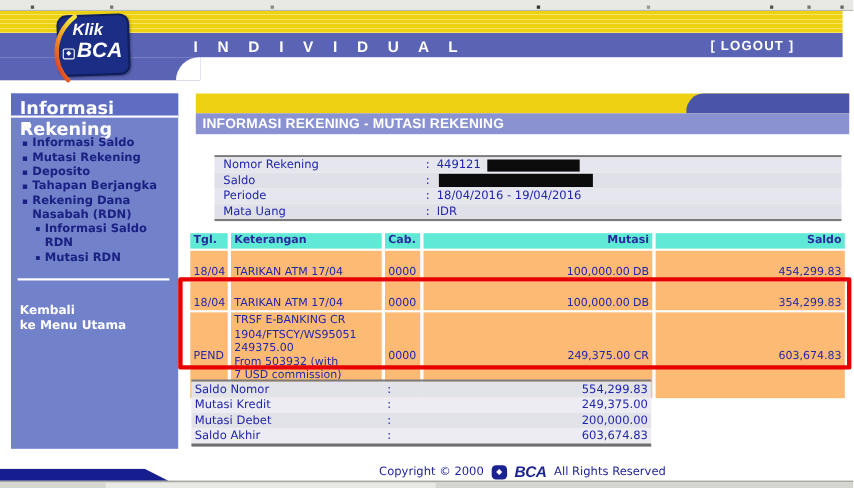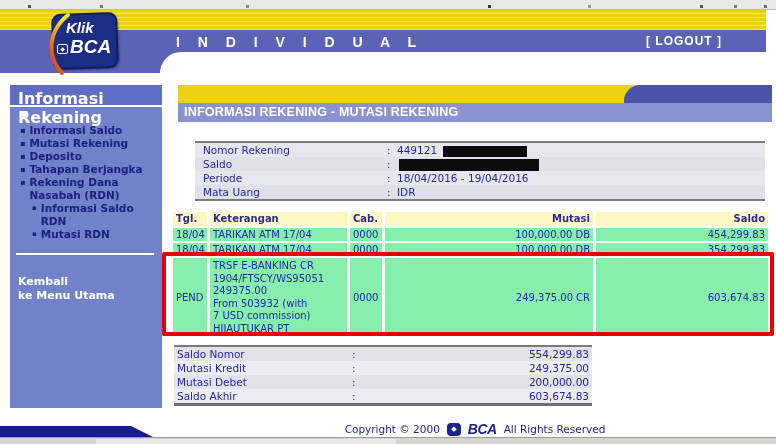--- a/index.html
+++ b/index.html
@@ -77,22 +77,22 @@
   .info-value { flex:1; }
   .redact { display:inline-block; background:#0c0c0c; vertical-align:middle; }
   #redact-nomor { width:84px; height:11px; margin-left:3px; }
   #redact-nama { width:140px; height:12px; margin-left:2px; }
 
   
   #txn-table { position:absolute; left:173px; top:212px; width:595px;
     display:grid; grid-template-columns:34px 137px 32px 208px 1fr;
     grid-auto-rows:min-content; gap:2px 3px; background:#fff;
     color:#2126a8; font-size:10px; }
-  .th { background:#fef9c3; font-weight:bold; color:#2b2b9e; height:14px; line-height:14px; padding:0 3px; }
-  .td { background:#86efac; line-height:13px; padding:0 3px; }
+  .th { background:#5eead4; font-weight:bold; color:#2b2b9e; height:14px; line-height:14px; padding:0 3px; }
+  .td { background:#fdba74; line-height:13px; padding:13px 3px; }
   .r1 { height:13px; } .num { text-align:right; }
   .mutasi-cell { display:flex; justify-content:flex-end; }
   .mutasi-cell .dc { margin-left:3px; }
   .tall { height:78px; }
   .vcenter { display:flex; align-items:center; }
   .vcenter.num, .mutasi-cell.vcenter { justify-content:flex-end; }
   .multiline { white-space:pre-line; line-height:12.5px; padding-top:2px; }
 
   
   #highlight-box { position:absolute; left:162px; top:252px; width:612px; height:84px;

